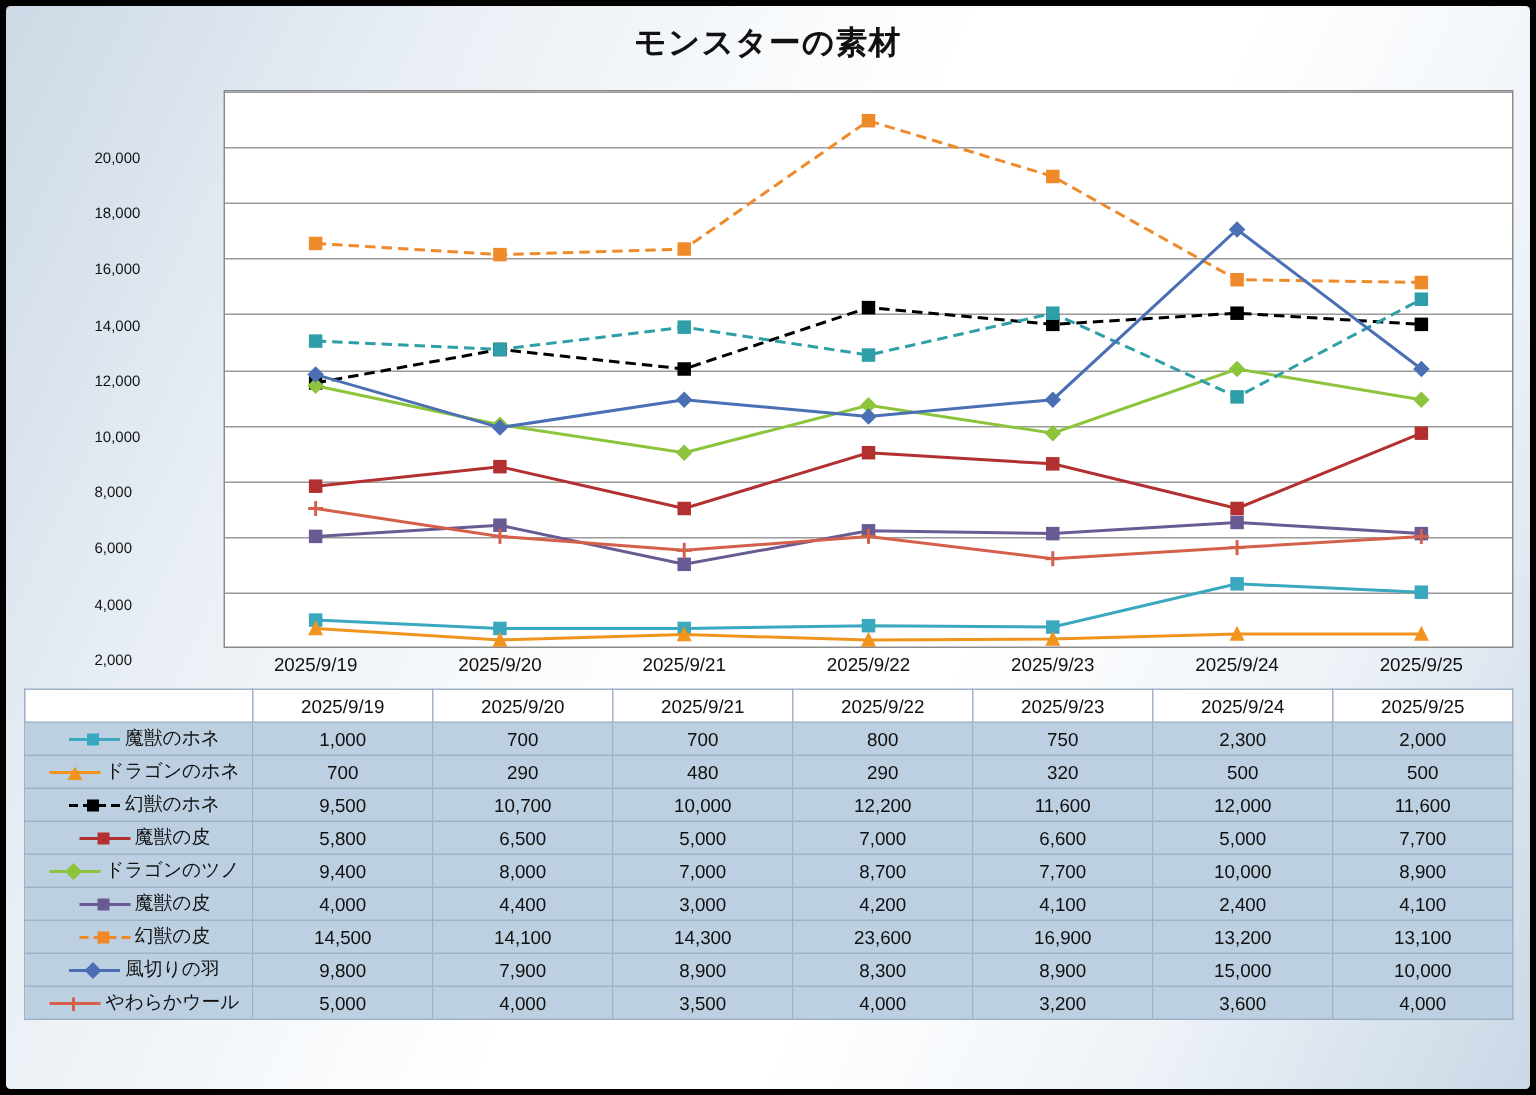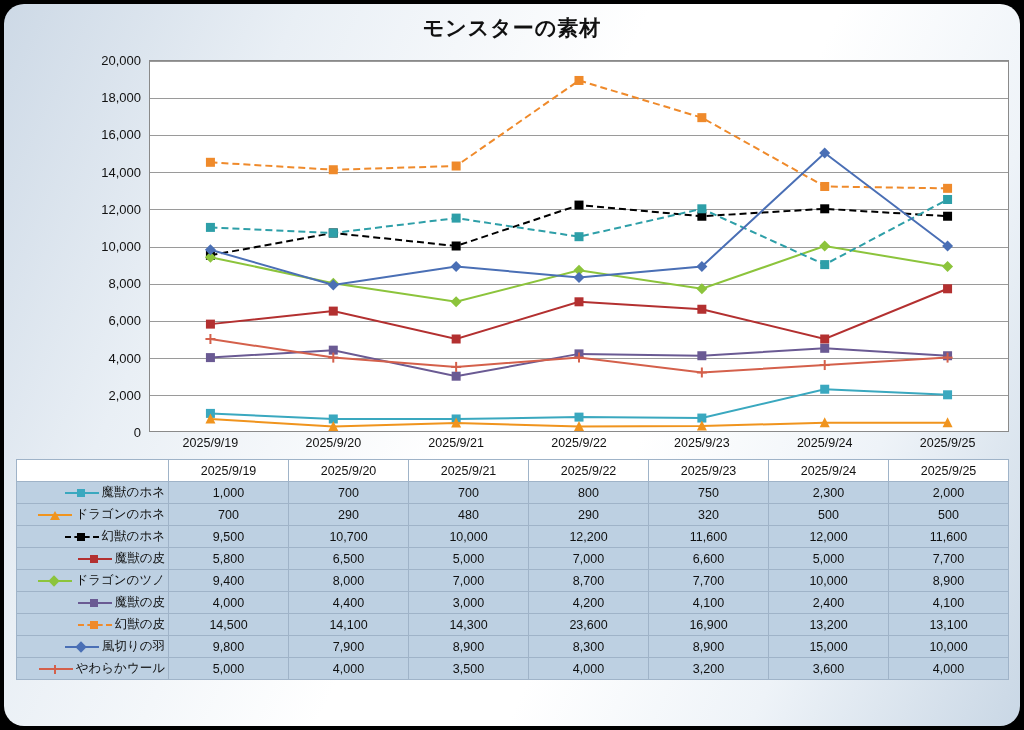--- a/index.html
+++ b/index.html
@@ -18,21 +18,21 @@
     width: 1024px;
     height: 730px;
     background: #000000;
     overflow: hidden;
   }
   #card {
     position: absolute;
     left: 4px; top: 4px;
     width: 1016px;
     height: 722px;
-    border-radius: 20px;
+    border-radius: 3px;
     background: linear-gradient(115deg, #cdd9e6 0%, #e9eff5 22%, #ffffff 48%, #ffffff 62%, #eef3f8 80%, #c9d7e5 100%);
     box-sizing: border-box;
     overflow: hidden;
   }
   #title {
     position: absolute;
     left: 0; top: 10px;
     width: 1016px;
     text-align: center;
     font-size: 21px;
@@ -56,24 +56,25 @@
     position: absolute;
     left: 0;
     width: 100%;
     height: 1px;
     background: #9a9a9a;
   }
   .ytick {
     position: absolute;
     right: 0;
     width: 78px;
-    text-align: right;
-    font-size: 13px;
+    text-align: left;
+    font-size: 10px;
     color: #111111;
     transform: translateY(-50%);
+    margin-top: 46px;
   }
   #ylabels {
     position: absolute;
     left: 55px;
     top: 56px;
     width: 82px;
     height: 372px;
   }
   #xlabels {
     position: absolute;
@@ -119,21 +120,21 @@
     text-align: center;
     font-weight: normal;
     background: #bdd0e2;
     box-sizing: border-box;
   }
   table thead td {
     background: #ffffff;
     font-size: 12.5px;
   }
   td.namecell {
-    text-align: right;
+    text-align: center;
     padding-left: 11px;
     white-space: nowrap;
     overflow: hidden;
   }
   col.c0 { width: 152px; }
   col.cd { width: 120px; }
   .legend-mark {
     display: inline-block;
     width: 34px;
     height: 12px;

